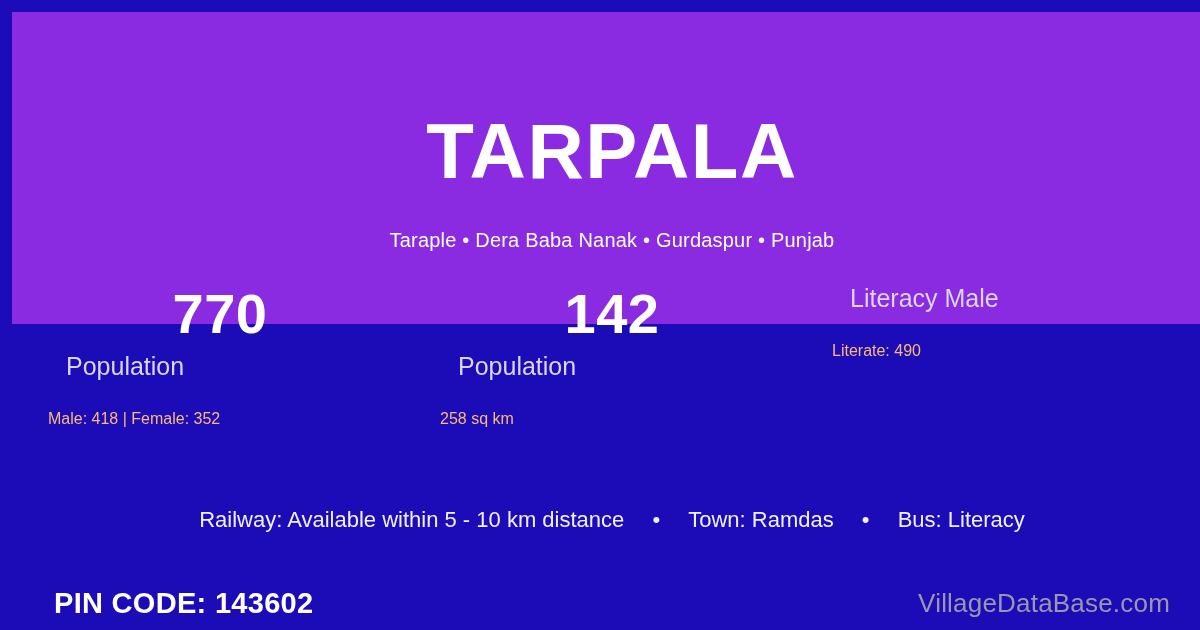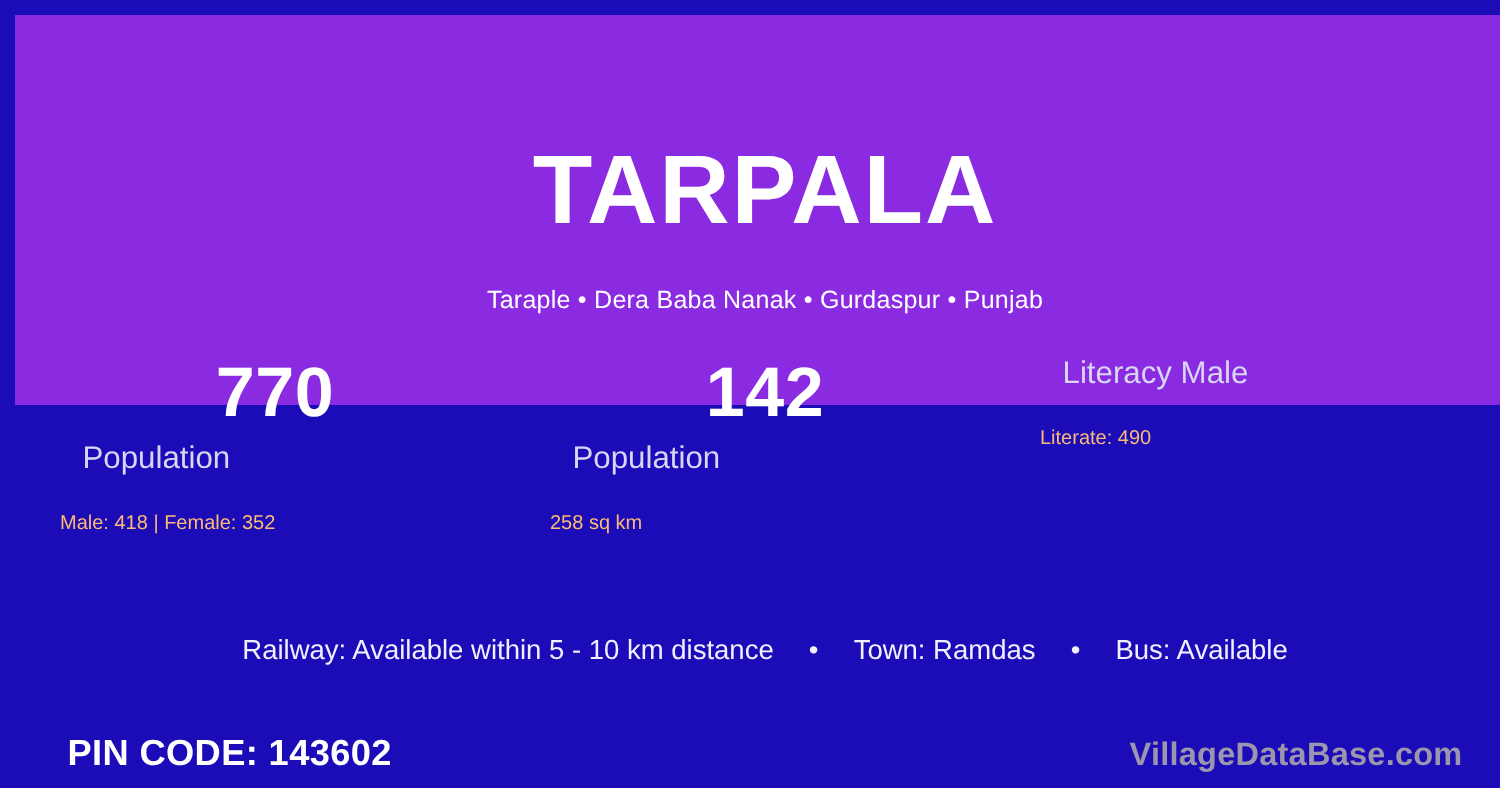--- a/index.html
+++ b/index.html
@@ -144,21 +144,21 @@
     font-size: 29px;
     font-weight: 700;
     color: #FFFFFF;
     letter-spacing: 0.3px;
     line-height: 1;
     white-space: nowrap;
   }
 
   .brand-mark {
     font-size: 26px;
-    font-weight: 700;
+    font-weight: 400;
     color: #9B96AD;
     letter-spacing: 0.2px;
     line-height: 1;
     white-space: nowrap;
   }
 </style>
 </head>
 <body>
 
 <div class="hero-band"></div>
@@ -187,19 +187,19 @@
     <div class="stat-sub">Literate: 490</div>
   </div>
 
 </div>
 
 <div class="facilities-row">
   <span>Railway: Available within 5 - 10 km distance</span>
   <span class="sep">•</span>
   <span>Town: Ramdas</span>
   <span class="sep">•</span>
-  <span>Bus: Available</span>
+  <span>Bus: Literacy</span>
 </div>
 
 <div class="footer-bar">
   <div class="pin-code">PIN CODE: 143602</div>
   <div class="brand-mark">VillageDataBase.com</div>
 </div>
 
 </body></html>

